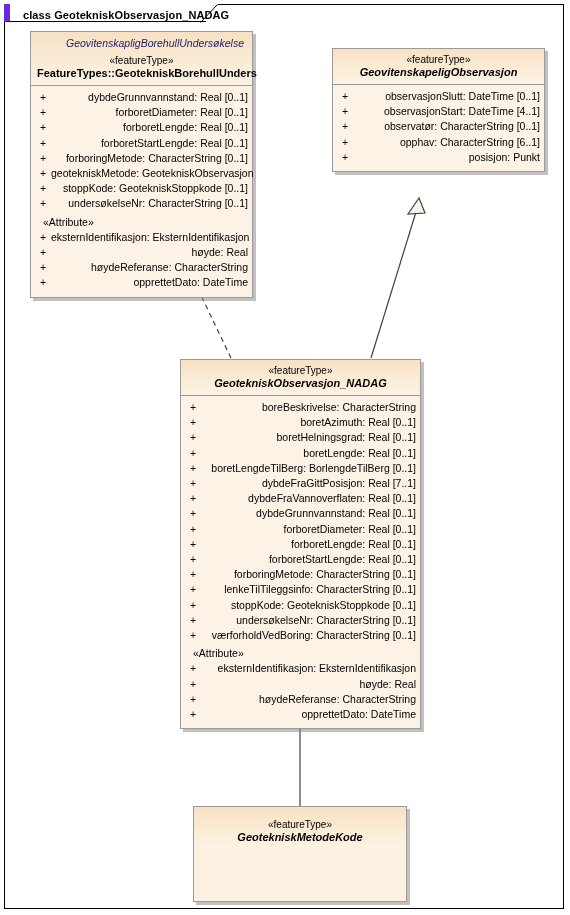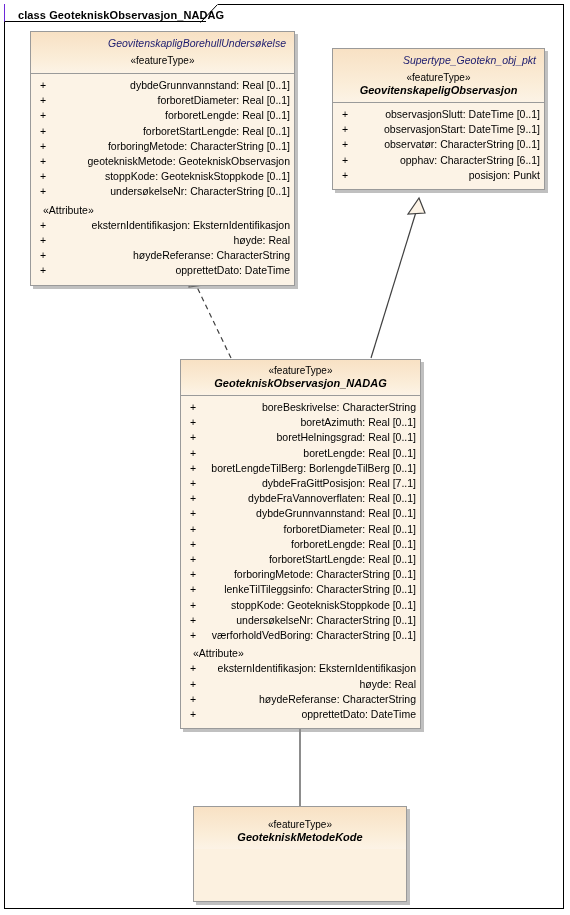--- a/index.html
+++ b/index.html
@@ -50,21 +50,21 @@
   }
 
   
   .diagram-title-tab {
     position: absolute;
     left: 4px;
     top: 4px;
     width: 202px;
     height: 18px;
     box-sizing: border-box;
-    border-left: 1px solid #6d28d9;
+    border-left: 6px solid #6d28d9;
     border-bottom: 1px solid #000;
     background: #ffffff;
   }
   .diagram-title-text {
     position: absolute;
     left: 13px;
     top: 5px;
     font-size: 11px;
     font-weight: bold;
     color: #000;
@@ -152,21 +152,21 @@
     font-size: 10.5px;
     color: #000;
     line-height: 15.2px;
     padding-left: 8px;
     margin-top: 3px;
     white-space: nowrap;
   }
 
   
   #class-geoteknisk-borehull-unders {
-    left: 30px;  top: 31px;  width: 265px;
+    left: 30px;  top: 31px;  width: 223px;
   }
   #class-geovitenskapelig-observasjon {
     left: 332px; top: 48px;  width: 213px;
   }
   #class-geoteknisk-observasjon-nadag {
     left: 180px; top: 359px; width: 241px;
   }
   #class-geoteknisk-observasjon {
     left: 193px; top: 806px; width: 214px; height: 96px;
   }
@@ -203,20 +203,21 @@
     <g>
       <line x1="300" y1="806" x2="300" y2="725" stroke="#404040" stroke-width="1.2"></line>
       <polygon points="300,707 309,725 291,725" fill="#fcf3e6" stroke="#404040" stroke-width="1.2"></polygon>
     </g>
   </svg>
 
   <div class="uml-class" id="class-geoteknisk-borehull-unders">
     <div class="uml-header">
       <span class="pkg-name">GeovitenskapligBorehullUndersøkelse</span>
       <span class="stereotype">«featureType»</span>
+      <span class="class-name upright">FeatureTypes::GeotekniskBorehullUnders</span>
     </div>
     <div class="uml-body">
       <div class="attr-row">
           <span class="attr-vis">+</span>
           <span class="attr-text">dybdeGrunnvannstand: Real [0..1]</span>
         </div>
       <div class="attr-row">
           <span class="attr-vis">+</span>
           <span class="attr-text">forboretDiameter: Real [0..1]</span>
         </div>
@@ -259,32 +260,31 @@
         </div>
       <div class="attr-row">
           <span class="attr-vis">+</span>
           <span class="attr-text">opprettetDato: DateTime</span>
         </div>
     </div>
   </div>
 
   <div class="uml-class" id="class-geovitenskapelig-observasjon">
     <div class="uml-header">
-      <span class="pkg-name">Supertype_Geotekn_obj_pkt</span>
       <span class="stereotype">«featureType»</span>
       <span class="class-name">GeovitenskapeligObservasjon</span>
     </div>
     <div class="uml-body">
       <div class="attr-row">
           <span class="attr-vis">+</span>
           <span class="attr-text">observasjonSlutt: DateTime [0..1]</span>
         </div>
       <div class="attr-row">
           <span class="attr-vis">+</span>
-          <span class="attr-text">observasjonStart: DateTime [9..1]</span>
+          <span class="attr-text">observasjonStart: DateTime [4..1]</span>
         </div>
       <div class="attr-row">
           <span class="attr-vis">+</span>
           <span class="attr-text">observatør: CharacterString [0..1]</span>
         </div>
       <div class="attr-row">
           <span class="attr-vis">+</span>
           <span class="attr-text">opphav: CharacterString [6..1]</span>
         </div>
       <div class="attr-row">

